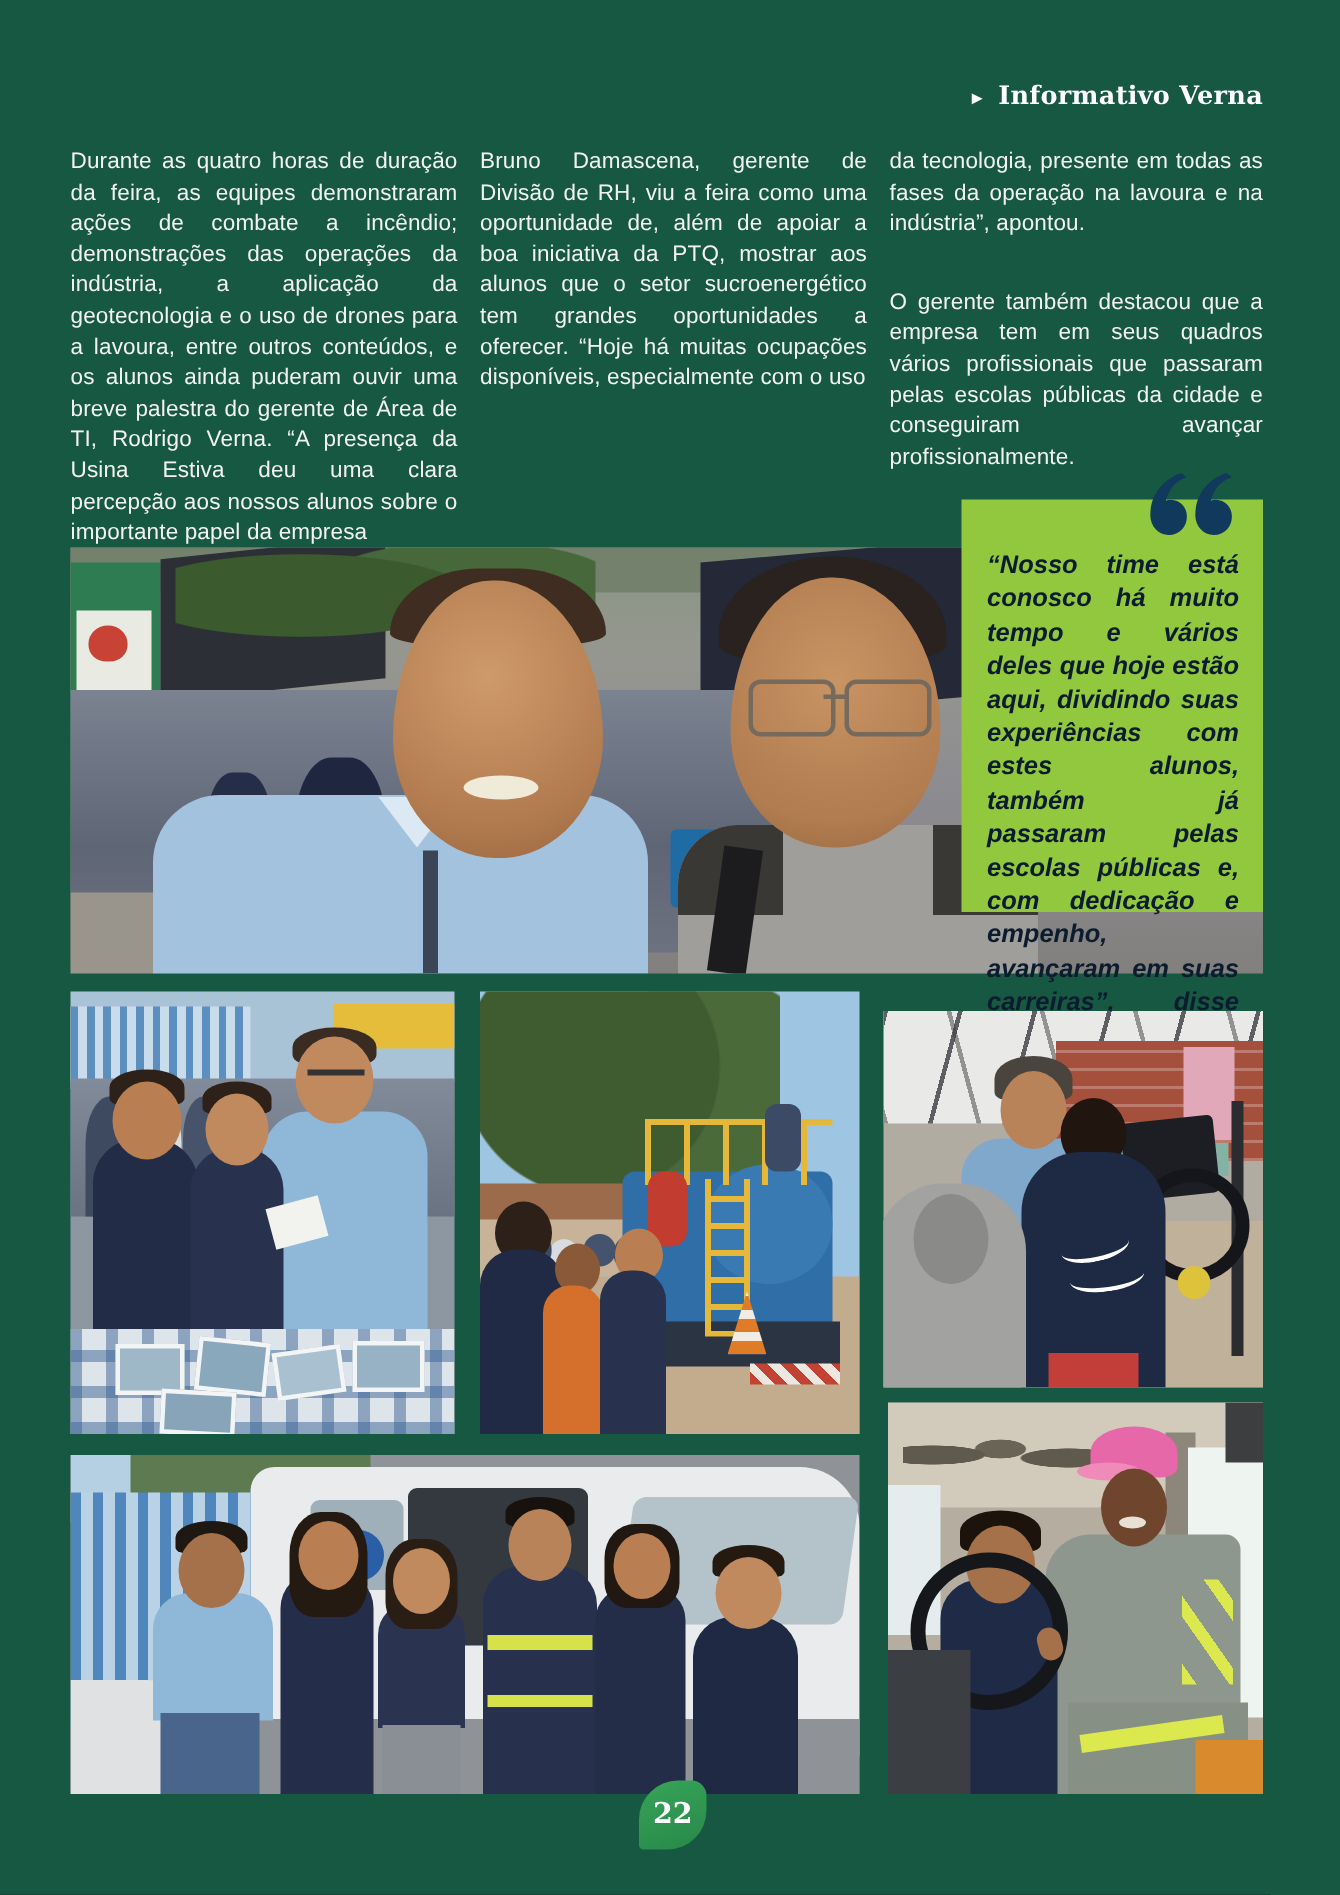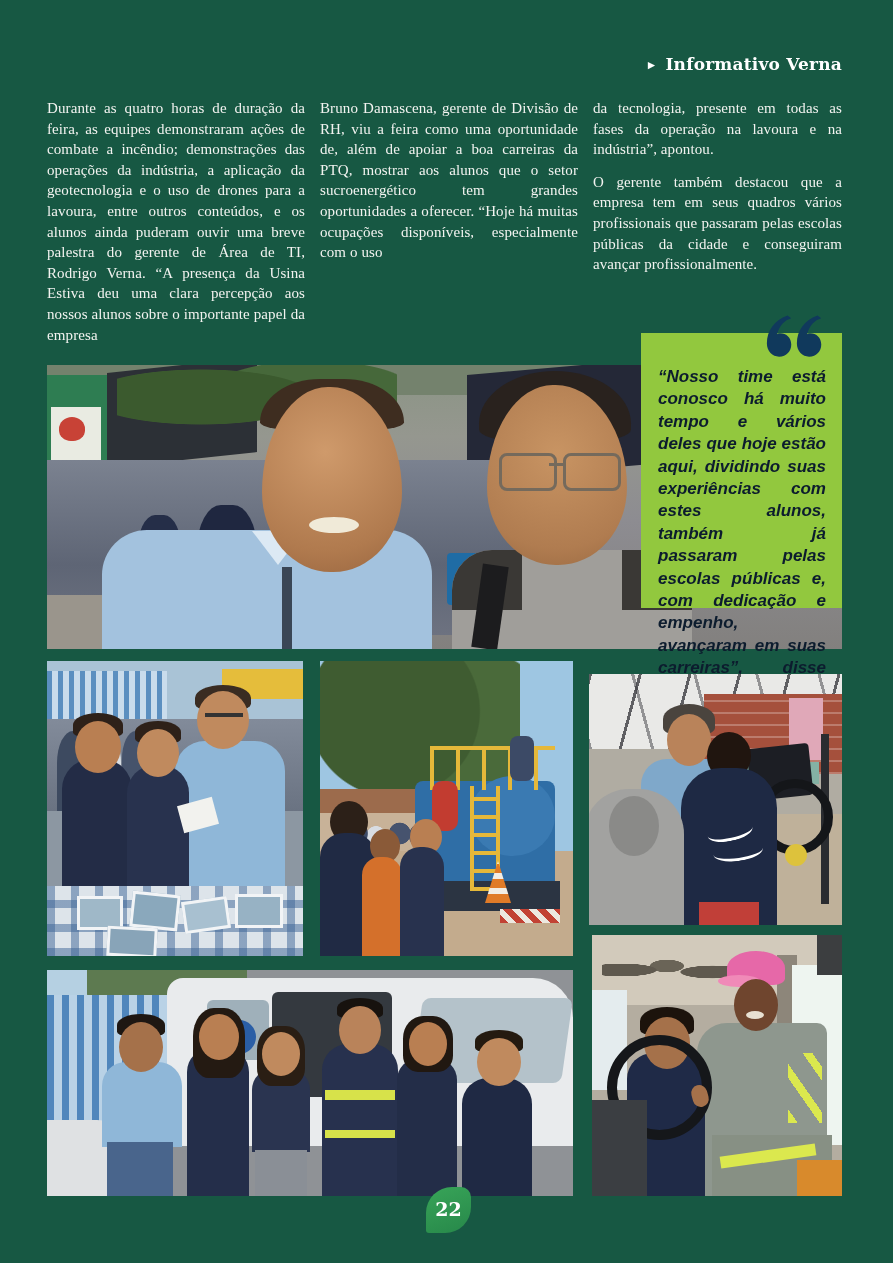--- a/index.html
+++ b/index.html
@@ -11,21 +11,21 @@
   #header{position:absolute;top:54px;right:51px;color:#ffffff;display:flex;align-items:center;gap:8px;}
   #header .arrow{font-size:12px;line-height:1;transform:translateY(1px);}
   #header .hlabel{font-family:"DejaVu Serif","Liberation Serif",serif;font-weight:bold;font-size:17px;letter-spacing:.2px;}
 
   
   .col{position:absolute;top:98px;color:#f2f3f0;font-size:15px;line-height:20.6px;
        text-align:justify;letter-spacing:.1px;}
   #col1{left:47px;width:258px;}
   #col2{left:320px;width:258px;}
   #col3{left:593px;width:249px;}
-  .col .para{margin:0 0 12px 0;font-family:Liberation Serif, serif;}
+  .col .para{margin:0 0 32px 0;}
 
   
   #quote-box{position:absolute;left:641px;top:333px;width:201px;height:275px;background:#92c83e;}
   #quote-text{position:absolute;left:17px;right:16px;top:33px;color:#0c1c2e;
       font-size:17px;font-weight:bold;font-style:italic;line-height:22.4px;text-align:justify;}
   #quote-icon{position:absolute;left:765px;top:314px;width:60px;height:44px;}
 
   
   .photo{position:absolute;overflow:hidden;}
   #photo-main{left:47px;top:365px;width:795px;height:284px;background:linear-gradient(180deg,#8a9484 0%,#95978f 25%,#8d8c91 55%,#82807e 100%);}
@@ -228,21 +228,21 @@
 
   <div id="header">
     <span class="arrow">►</span>
     <span class="hlabel">Informativo Verna</span>
   </div>
 
   <div id="col1" class="col">
     <div class="para">Durante as quatro horas de duração da feira, as equipes demonstraram ações de combate a incêndio; demonstrações das operações da indústria, a aplicação da geotecnologia e o uso de drones para a lavoura, entre outros conteúdos, e os alunos ainda puderam ouvir uma breve palestra do gerente de Área de TI, Rodrigo Verna. “A presença da Usina Estiva deu uma clara percepção aos nossos alunos sobre o importante papel da empresa</div>
   </div>
   <div id="col2" class="col">
-    <div class="para">Bruno Damascena, gerente de Divisão de RH, viu a feira como uma oportunidade de, além de apoiar a boa carreiras da PTQ, mostrar aos alunos que o setor sucroenergético tem grandes oportunidades a oferecer. “Hoje há muitas ocupações disponíveis, especialmente com o uso</div>
+    <div class="para">Bruno Damascena, gerente de Divisão de RH, viu a feira como uma oportunidade de, além de apoiar a boa iniciativa da PTQ, mostrar aos alunos que o setor sucroenergético tem grandes oportunidades a oferecer. “Hoje há muitas ocupações disponíveis, especialmente com o uso</div>
   </div>
   <div id="col3" class="col">
     <div class="para">da tecnologia, presente em todas as fases da operação na lavoura e na indústria”, apontou.</div>
     <div class="para">O gerente também destacou que a empresa tem em seus quadros vários profissionais que passaram pelas escolas públicas da cidade e conseguiram avançar profissionalmente.</div>
   </div>
 
   <div id="photo-main" class="photo">
     <div class="s pm-roof"></div>
     <div class="s pm-greenstrip"></div>
     <div class="s pm-banner"></div>

